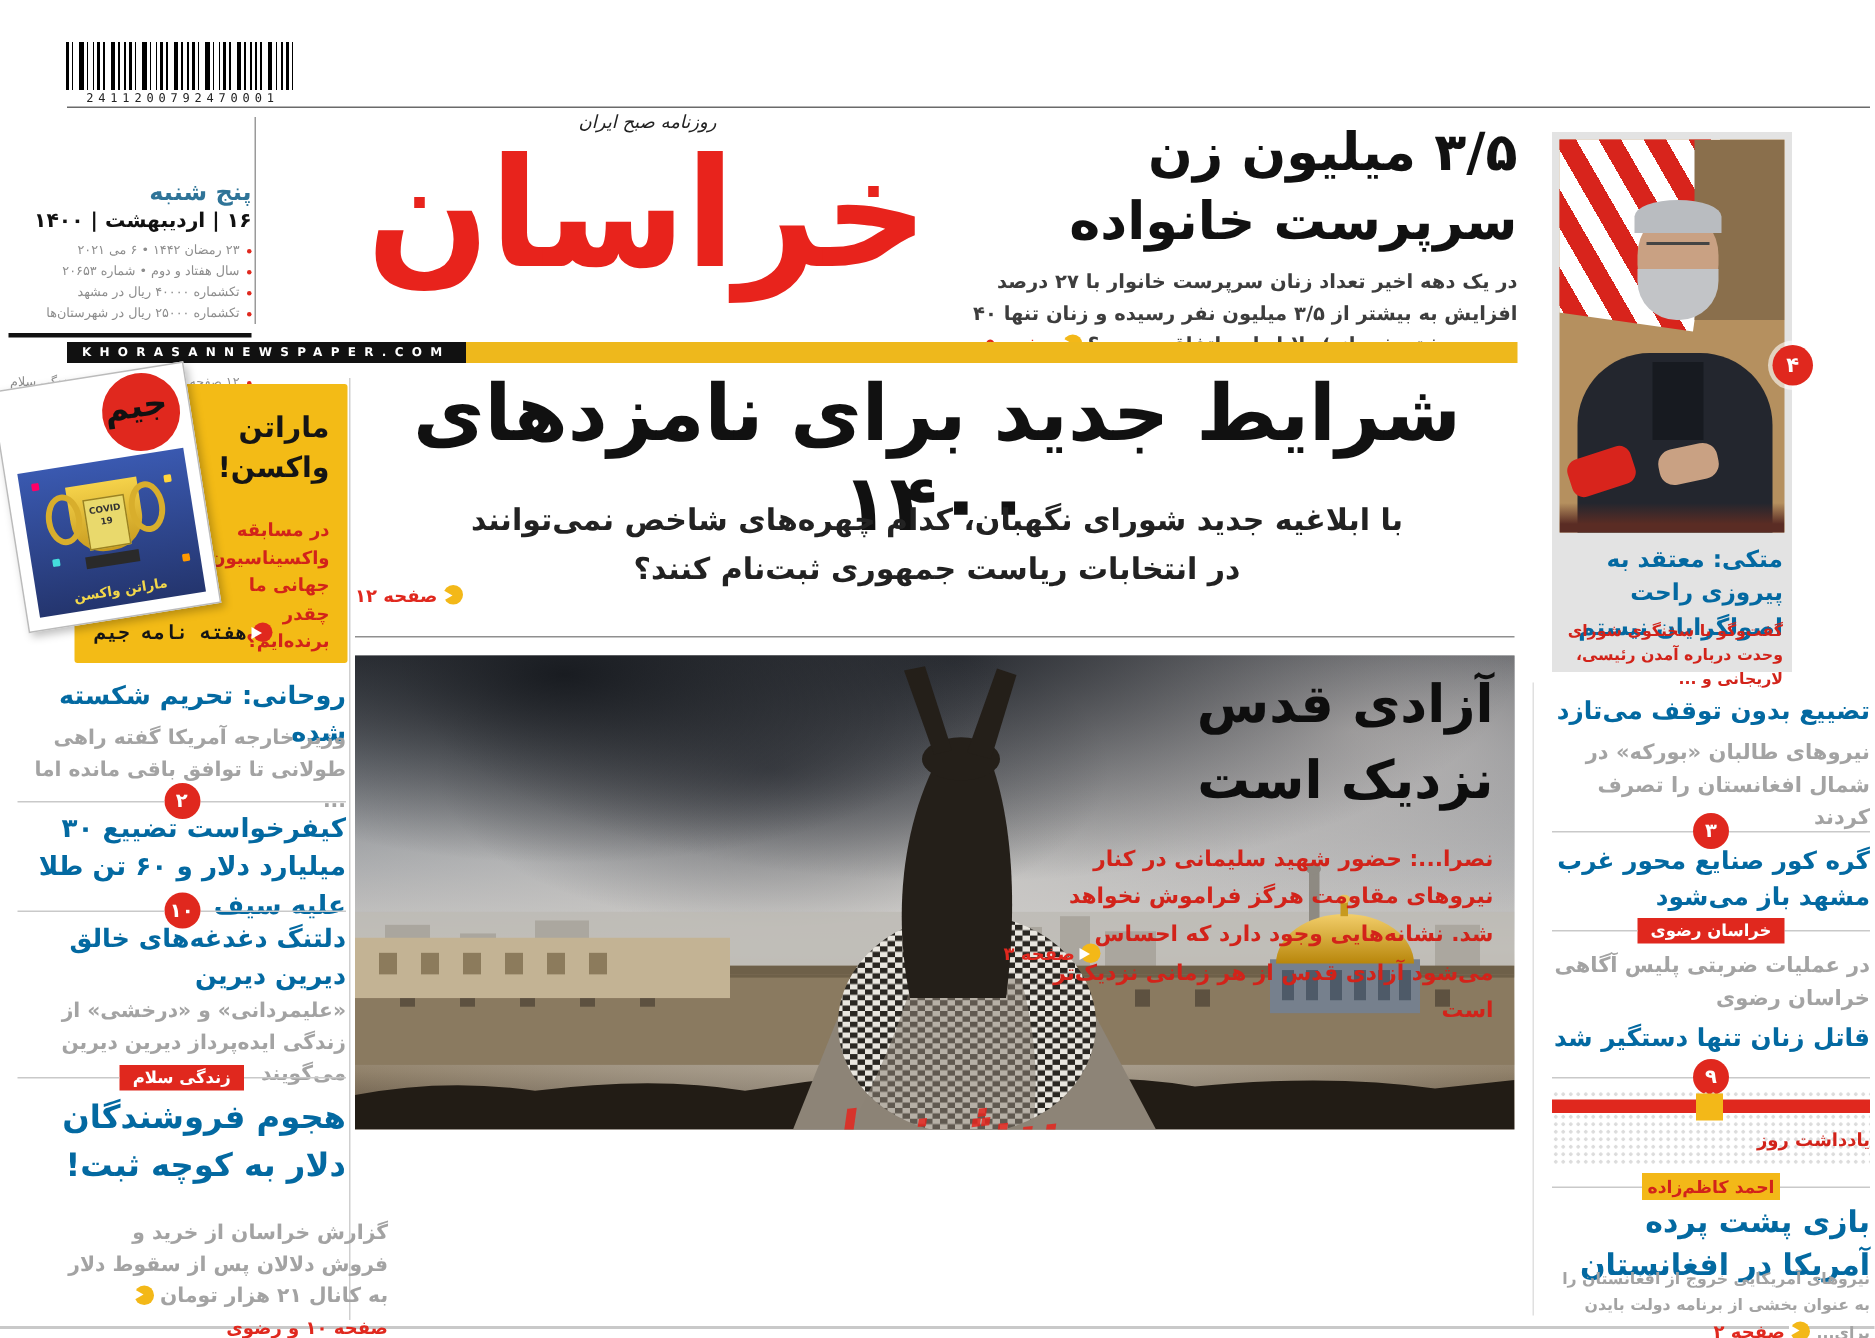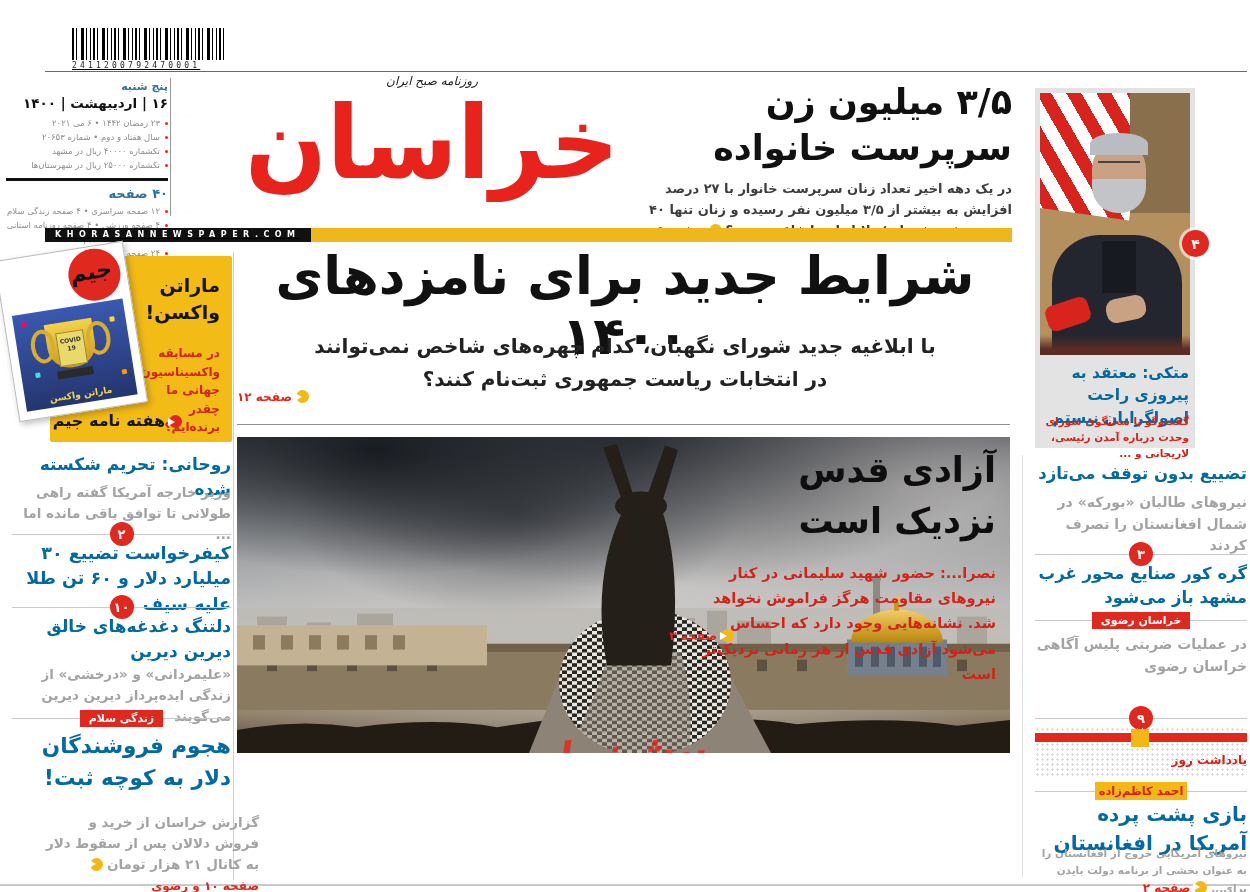--- a/index.html
+++ b/index.html
@@ -5,46 +5,46 @@
   html,body{margin:0;padding:0;background:#f4f4f4;}
   *{box-sizing:border-box;}
   body{font-family:"DejaVu Sans","Liberation Sans",sans-serif;}
   #page{position:relative;width:1250px;height:892px;background:#fff;margin:0 auto;overflow:hidden;direction:rtl;}
   .abs{position:absolute;}
   .rtl{direction:rtl;text-align:right;}
   .teal{color:#2f7498;}
   .bold{font-weight:bold;}
 
   
-  #barcode{left:72px;top:28px;width:156px;height:46px;direction:ltr;text-decoration:underline;}
+  #barcode{left:44px;top:28px;width:156px;height:46px;direction:ltr;text-align:center;}
   #barcode .bars{height:32px;background:repeating-linear-gradient(90deg,#000 0 2px,#fff 2px 4px,#000 4px 5px,#fff 5px 9px,#000 9px 12px,#fff 12px 14px,#000 14px 15px,#fff 15px 18px,#000 18px 19px,#fff 19px 21px);}
   #barcode .digits{font-size:8px;letter-spacing:3.2px;color:#222;margin-top:1px;font-family:"DejaVu Sans Mono","Liberation Mono",monospace;}
   #top-rule{left:45px;top:71px;width:1202px;height:1px;background:#6a6a6a;}
   #info-block{right:1082px;left:8px;top:80px;width:162px;}
   #info-block{left:8px;width:162px;}
-  .weekday{font-size:11px;margin-bottom:2px;}
+  .weekday{font-size:16px;margin-bottom:2px;margin-top:38px;}
   .datefa{font-size:13.5px;color:#111;margin-bottom:5px;}
   .meta-line{font-size:8.5px;color:#8d8d8d;line-height:1.65;position:relative;padding-right:8px;}
   .meta-line::before{content:"";position:absolute;right:0;top:6px;width:3px;height:3px;background:#e0281e;border-radius:50%;}
   .thick-rule{height:2.5px;background:#111;margin:6px 0 5px;}
   .pages-title{font-size:13px;margin-bottom:3px;}
   #vrule-info{left:170px;top:78px;width:1px;height:138px;background:#9a9a9a;}
 
   #masthead{left:238px;top:74px;width:388px;height:150px;text-align:center;}
   #masthead .tagline{font-size:12px;color:#222;font-family:"DejaVu Serif","Liberation Serif",serif;font-style:italic;}
   #masthead .title{font-size:96px;line-height:1.15;color:#e8231c;font-weight:bold;letter-spacing:-4px;transform:scaleY(1.05);font-family:"DejaVu Sans",sans-serif;}
 
   #lead{left:620px;top:80px;width:392px;}
   #lead .t{font-size:35px;line-height:1.3;color:#111;font-weight:bold;}
   #lead .s{font-size:13px;line-height:1.6;color:#3d3d3d;font-weight:bold;margin-top:8px;}
   .pageref{color:#e0281e;font-weight:bold;font-size:12px;white-space:nowrap;}
   .pacman{display:inline-block;width:13px;height:13px;border-radius:50%;background:#f3b818;position:relative;vertical-align:-2px;margin:0 4px;}
   .pacman::before{content:"";position:absolute;left:-1px;top:50%;transform:translateY(-50%);border-top:4px solid transparent;border-bottom:4px solid transparent;border-left:7px solid #fff;}
 
-  #banner{left:45px;top:228px;width:967px;height:14px;display:flex;direction:ltr;text-decoration:underline;}
+  #banner{left:45px;top:228px;width:967px;height:14px;display:flex;direction:ltr;}
   #banner .bsite{background:#111;color:#fff;font-size:8px;letter-spacing:5.5px;padding:2px 10px 1px;white-space:nowrap;font-weight:bold;}
   #banner .bbar{flex:1;background:#eeb81c;}
 
   
   .vdiv{width:1px;background:#cfcfcf;}
   #vdiv-left{left:233px;top:252px;height:628px;}
   #vdiv-right{left:1022px;top:455px;height:422px;background:#e0e0e0;}
   #bottom-rule{left:0;top:884px;width:1250px;height:2px;background:#c9c9c9;}
 
   
@@ -55,21 +55,21 @@
   .tag-row .ln{flex:1;height:1px;background:#c9c9c9;}
   .redtag{background:#e0281e;color:#fff;font-size:11px;font-weight:bold;padding:2px 9px;flex:none;}
   .yellowtag{background:#f3b818;color:#d2231a;font-size:11.5px;font-weight:bold;padding:2px 4px;flex:none;}
   .h-item{font-weight:bold;color:#0369a1;line-height:1.45;}
   .s-item{color:#a3a3a3;font-weight:bold;line-height:1.55;}
 
   
   #jim-box{left:50px;top:256px;width:182px;height:186px;background:#f3bb16;border-radius:2px;}
   #jim-box .jb-title{position:absolute;right:12px;top:16px;width:78px;font-size:19px;font-weight:bold;color:#151515;line-height:1.4;}
   #jim-box .jb-sub{position:absolute;right:12px;top:88px;width:80px;font-size:12px;font-weight:bold;color:#d2231a;line-height:1.55;}
-  #jim-box .jb-ref{position:absolute;right:46px;bottom:12px;font-size:16px;font-weight:bold;color:#151515;white-space:nowrap;}
+  #jim-box .jb-ref{position:absolute;right:46px;bottom:12px;font-size:13px;font-weight:bold;color:#151515;white-space:nowrap;font-family:Liberation Mono, monospace;}
   #jim-cover{left:6px;top:250px;width:130px;height:163px;background:#fff;border:1px solid #bbb;box-shadow:2px 3px 6px rgba(0,0,0,.25);transform:rotate(-9deg);}
   #jim-cover .jc-circle{position:absolute;right:6px;top:2px;width:52px;height:52px;border-radius:50%;background:#e0281e;}
   #jim-cover .jc-brand{position:absolute;right:14px;top:12px;font-size:22px;font-weight:bold;color:#111;z-index:2;}
   #jim-cover .jc-panel{position:absolute;left:8px;right:8px;top:56px;bottom:8px;background:linear-gradient(180deg,#3a59b0 0%,#24356e 100%);overflow:hidden;}
   .trophy-cup{position:absolute;left:30px;top:14px;width:48px;height:46px;background:linear-gradient(180deg,#f5d24a,#c79a1e);border-radius:0 0 22px 22px;}
   .trophy-cup::before,.trophy-cup::after{content:"";position:absolute;top:4px;width:16px;height:26px;border:4px solid #d8ae2c;border-radius:50%;}
   .trophy-cup::before{left:-16px;}
   .trophy-cup::after{right:-16px;}
   .trophy-base{position:absolute;left:36px;top:62px;width:36px;height:8px;background:#2a2a2a;}
   .jc-vial{position:absolute;left:40px;top:24px;width:28px;height:34px;background:#e9d96c;border:1px solid #9c8220;font-size:6px;color:#333;text-align:center;line-height:1.3;padding-top:4px;font-weight:bold;}
@@ -361,20 +361,21 @@
     </div>
 
   <div class="abs rtl h-item" id="r-knot-t">گره کور صنایع محور غرب مشهد باز می‌شود</div>
   <div class="abs tag-row" id="r-tag-khorasan">
       <div class="ln"></div>
       <div class="redtag">خراسان رضوی</div>
       <div class="ln"></div>
     </div>
 
   <div class="abs rtl s-item" id="r-police-s">در عملیات ضربتی پلیس آگاهی خراسان رضوی</div>
+  <div class="abs rtl h-item" id="r-police-t">قاتل زنان تنها دستگیر شد</div>
   <div class="abs bdg-row" id="r-bdg9">
       <div class="ln"></div>
       <div class="badge">۹</div>
       <div class="ln"></div>
     </div>
 
   <div class="abs" id="note-box">
     <div class="nb-bar"></div>
     <div class="nb-sq"></div>
     <div class="nb-label">یادداشت روز</div>

